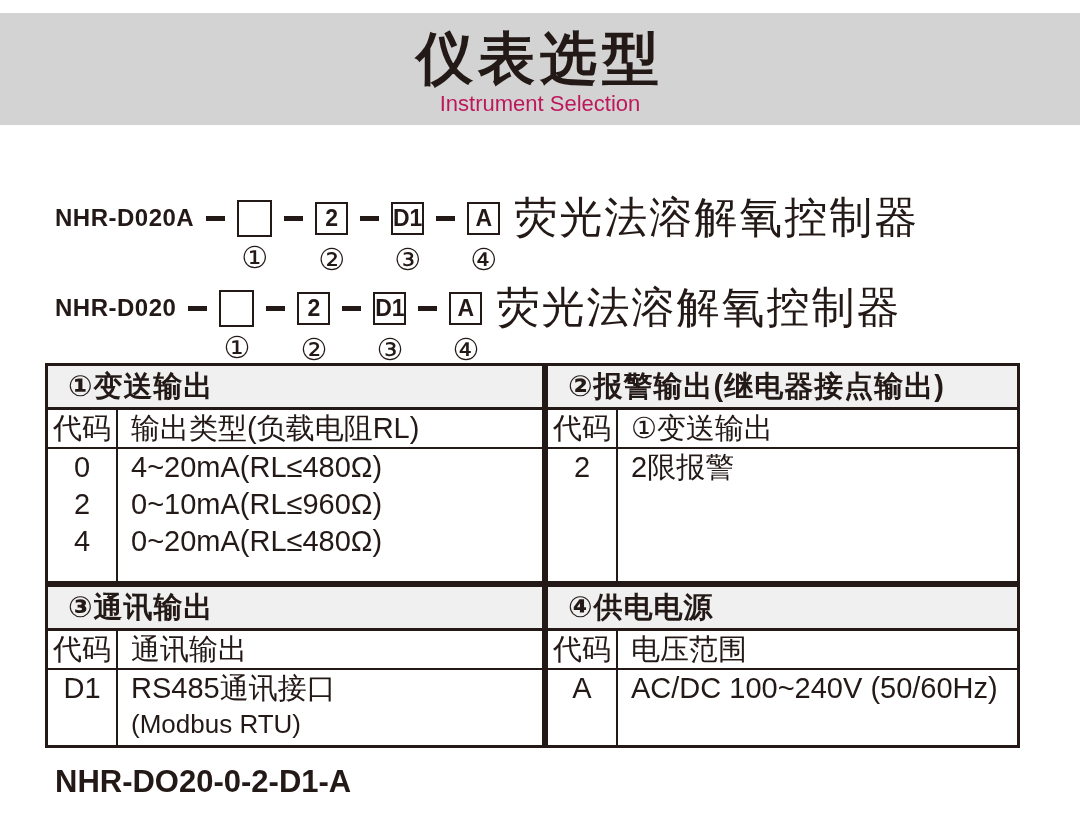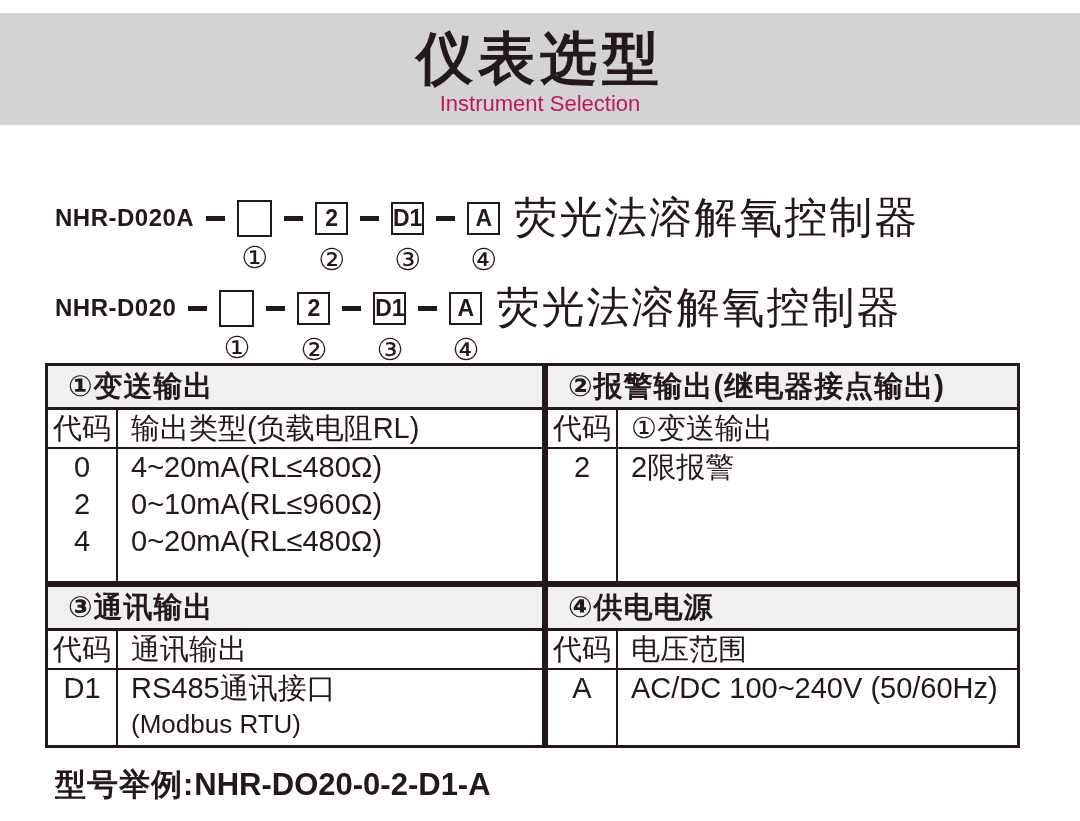--- a/index.html
+++ b/index.html
@@ -214,15 +214,14 @@
       </div>
       <div class="col-desc">
         <span class="cellline">AC/DC 100~240V (50/60Hz)</span>
       </div>
     </div>
   </div>
 
 </div>
 
 <div class="example">
-  <span class="label">型号举例:</span>
   <span class="value">NHR-DO20-0-2-D1-A</span>
 </div>
 
 </body></html>

